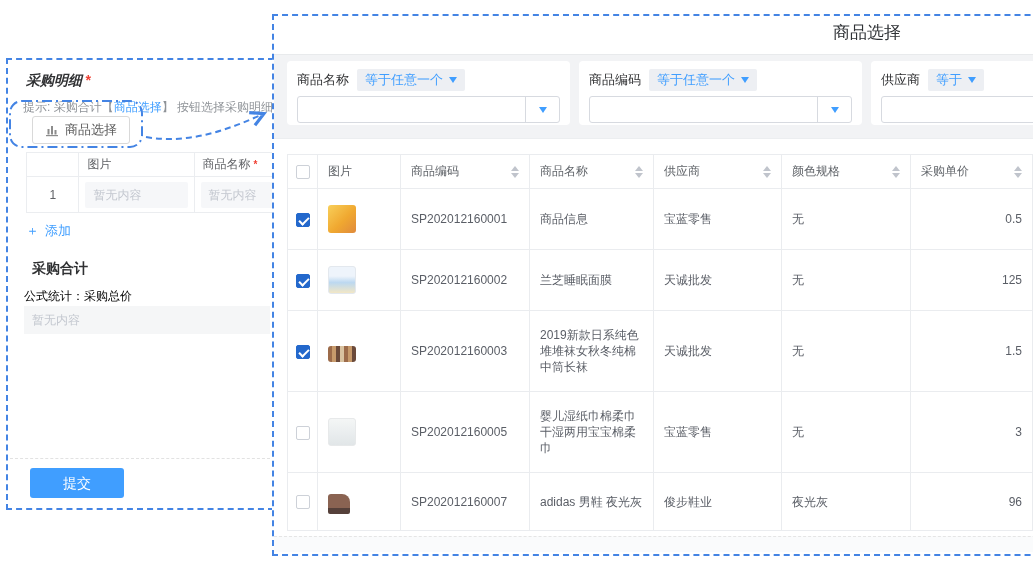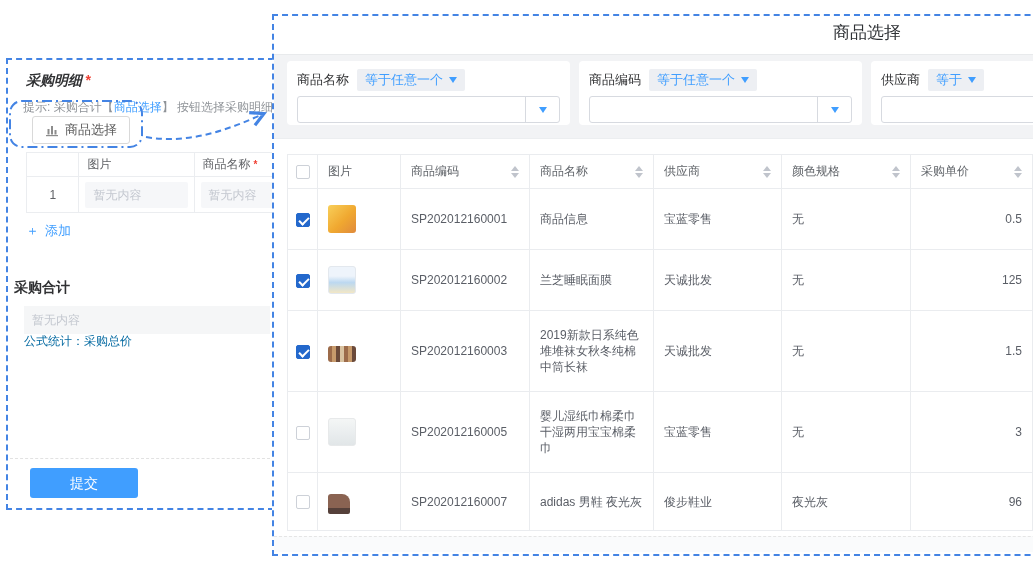--- a/index.html
+++ b/index.html
@@ -17,26 +17,26 @@
   .select-btn { position:absolute; left:24px; top:56px; height:28px; padding:0 12px;
     background:#fff; border:1px solid #d9d9d9; border-radius:3px;
     display:inline-flex; align-items:center; gap:6px; font-size:13px; color:#595959; cursor:pointer; }
   .mini-table { position:absolute; left:18px; top:92px; width:330px; border-collapse:collapse; table-layout:fixed; }
   .mini-table th, .mini-table td { border:1px solid #ebedf0; font-weight:normal; text-align:left; font-size:12px; color:#606266; }
   .mini-table th { height:24px; padding:0 8px; background:#fff; }
   .mini-table td { height:36px; padding:4px 6px; }
   .mini-table .idx { text-align:center; color:#606266; }
   .ph-box { background:#f6f7f9; color:#c3c7cf; font-size:12px; height:26px; line-height:26px; padding-left:8px; border-radius:2px; }
   .add-link { position:absolute; left:18px; top:162px; font-size:13px; color:#409eff; cursor:pointer; display:inline-flex; gap:6px; align-items:center; }
-  .lp-total-title { position:absolute; left:6px; top:200px; font-size:14px; font-weight:bold; color:#303133;margin-top:19px; }
-  .lp-formula { position:absolute; left:16px; top:228px; font-size:12px; color:#0369a1;margin-top:45px; }
+  .lp-total-title { position:absolute; left:24px; top:200px; font-size:14px; font-weight:bold; color:#303133; }
+  .lp-formula { position:absolute; left:16px; top:228px; font-size:12px; color:#000000; }
   .lp-total-box { position:absolute; left:16px; top:246px; right:2px; height:28px; background:#f5f6f7;
     color:#c3c7cf; font-size:12px; line-height:28px; padding-left:8px; }
   .lp-divider { position:absolute; left:2px; right:2px; top:398px; border-top:1px dashed #e2e2e2; }
-  .submit-btn { position:absolute; left:22px; top:408px; width:108px; height:30px; background:#409eff;
+  .submit-btn { position:absolute; left:22px; top:408px; width:94px; height:30px; background:#409eff;
     border:none; border-radius:3px; color:#fff; font-size:14px; text-align:center; line-height:30px; cursor:pointer; }
 
   
   #modal { position:absolute; left:272px; top:14px; width:1190px; height:542px;
     border:2px dashed #4484e4; background:#fff; }
   .modal-title { height:38px; line-height:34px; text-align:center; font-size:17px; color:#2f3236; }
   .filter-strip { position:absolute; left:0; right:0; top:38px; height:85px; background:#f2f3f5;
     border-top:1px solid #e8eaec; border-bottom:1px solid #eceef0; }
   .filter-card { position:absolute; top:6px; width:283px; height:64px; background:#fff; border-radius:4px; padding:8px 10px; }
   .fc-1 { left:13px; } .fc-2 { left:305px; } .fc-3 { left:597px; }

